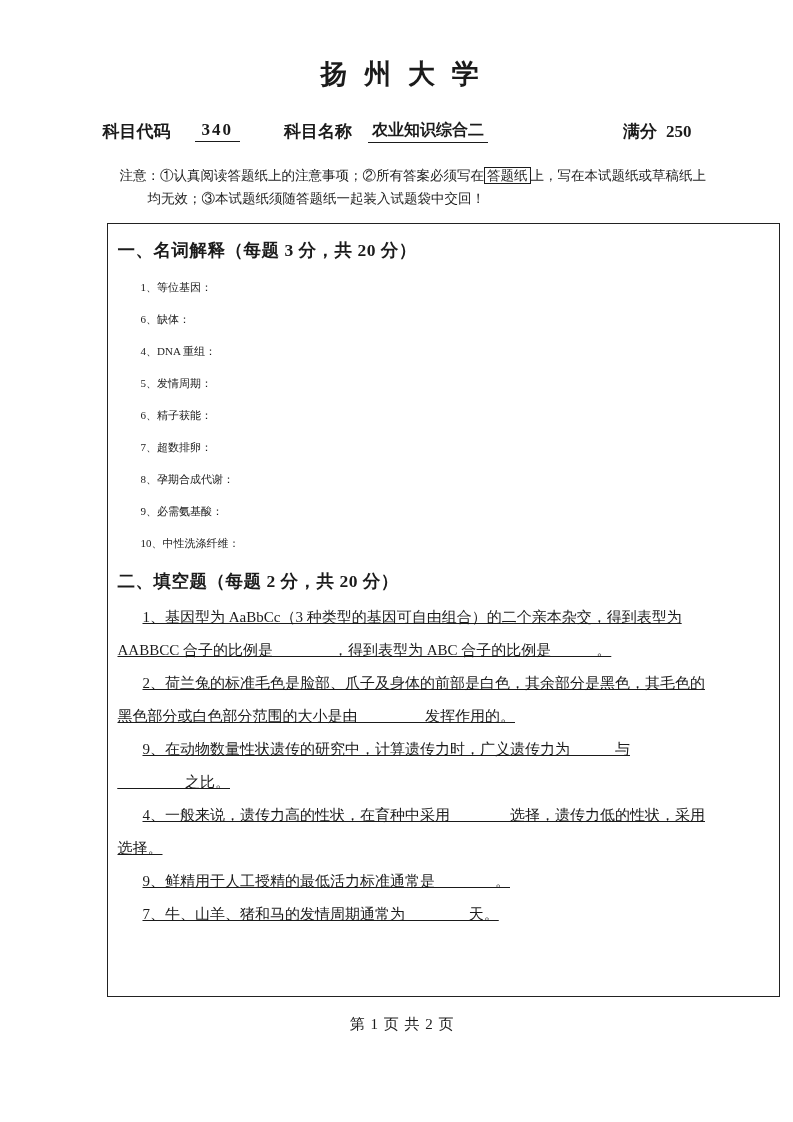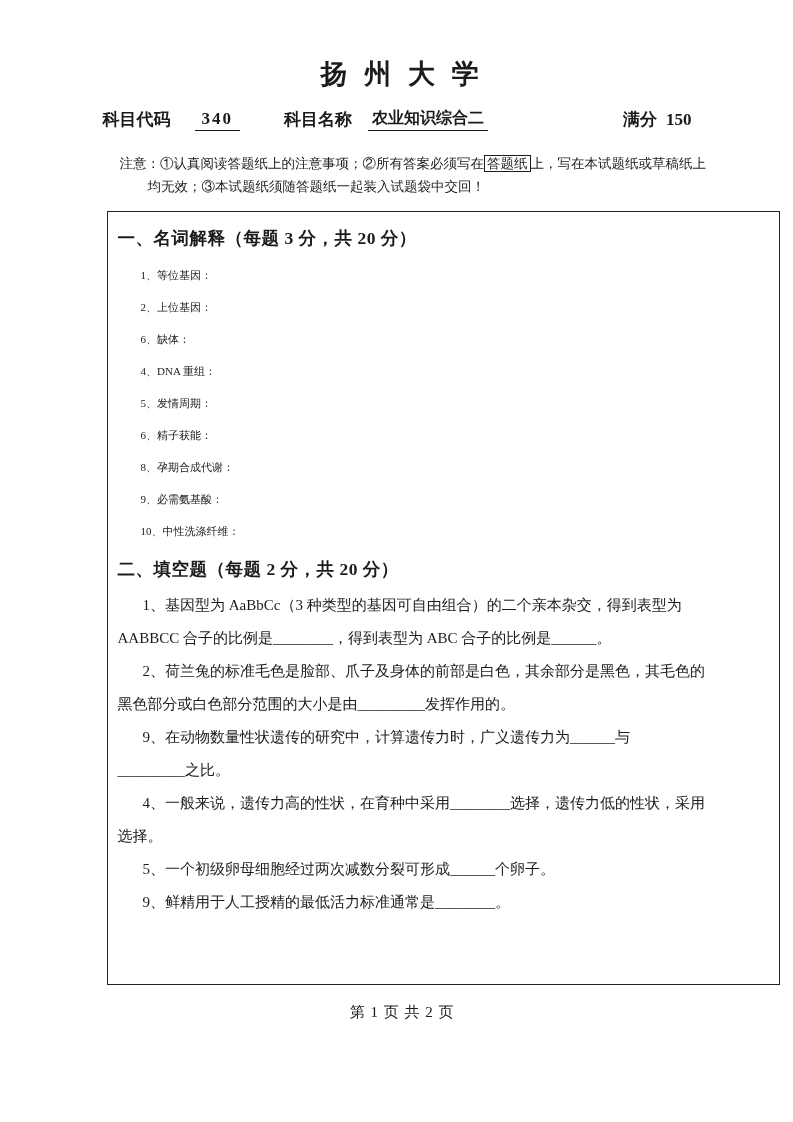--- a/index.html
+++ b/index.html
@@ -23,25 +23,25 @@
   }
   .subtitle {
     margin-top: 16px;
     text-align: center;
     font-size: 20px;
     font-weight: bold;
     letter-spacing: 1px;
   }
   .u { border-bottom: 1.5px solid #1b1b1b; padding-bottom: 1px; }
   .subject-line {
-    margin: 16px 38px 0 78px;
+    margin: 28px 38px 0 78px;
     font-size: 17px;
     font-weight: bold;
     display: flex;
-    align-items: flex-end;
+    align-items: flex-start;
     white-space: nowrap;
   }
   .subject-code { margin-left: 24px; padding: 0 7px 1px; letter-spacing: 2px; }
   .subject-name-label { margin-left: 44px; }
   .subject-name { margin-left: 16px; padding: 0 4px 1px; font-size: 16px; }
   .score { margin-left: auto; margin-right: 50px; }
   .score-value { margin-left: 9px; }
   .notice {
     margin: 21px 58px 0 95px;
     font-size: 13.5px;
@@ -66,20 +66,21 @@
   }
   .sec-title.s2 { margin-top: 10px; }
   .terms { margin-top: 9px; padding-left: 23px; }
   .term-item { font-size: 11px; line-height: 32px; }
   .blanks { margin-top: 8px; }
   .blank-item {
     font-size: 15px;
     line-height: 33px;
     text-indent: 25px;
     white-space: pre-line;
+    text-decoration: underline;
   }
   .footer {
     margin-top: 18px;
     text-align: center;
     font-size: 15px;
     letter-spacing: 1px;
   }
 </style>
 </head>
 <body>
@@ -87,56 +88,56 @@
 <div class="page">
 
   <div class="title">扬 州 大 学</div>
 
 
   <div class="subject-line">
     <span>科目代码</span>
     <span class="u subject-code">340</span>
     <span class="subject-name-label">科目名称</span>
     <span class="u subject-name">农业知识综合二</span>
-    <span class="score"><span>满分</span><span class="score-value">150</span></span>
+    <span class="score"><span>满分</span><span class="score-value">250</span></span>
   </div>
 
   <div class="notice">
     <div class="notice-line-1"><span>注意：①认真阅读答题纸上的注意事项；②所有答案必须写在</span><span class="boxed">答题纸</span><span>上，写在本试题纸或草稿纸上</span></div>
     <div class="notice-line-2">均无效；③本试题纸须随答题纸一起装入试题袋中交回！</div>
   </div>
 
   <div class="qbox">
 
     <div class="sec-title">一、名词解释（每题 3 分，共 20 分）</div>
 
     <div class="terms">
       <div class="term-item">1、等位基因：</div>
-      <div class="term-item">2、上位基因：</div>
       <div class="term-item">6、缺体：</div>
       <div class="term-item">4、DNA 重组：</div>
       <div class="term-item">5、发情周期：</div>
       <div class="term-item">6、精子获能：</div>
+      <div class="term-item">7、超数排卵：</div>
       <div class="term-item">8、孕期合成代谢：</div>
       <div class="term-item">9、必需氨基酸：</div>
       <div class="term-item">10、中性洗涤纤维：</div>
     </div>
 
     <div class="sec-title s2">二、填空题（每题 2 分，共 20 分）</div>
 
     <div class="blanks">
       <p class="blank-item">1、基因型为 AaBbCc（3 种类型的基因可自由组合）的二个亲本杂交，得到表型为
 AABBCC 合子的比例是________，得到表型为 ABC 合子的比例是______。</p>
       <p class="blank-item">2、荷兰兔的标准毛色是脸部、爪子及身体的前部是白色，其余部分是黑色，其毛色的
 黑色部分或白色部分范围的大小是由_________发挥作用的。</p>
       <p class="blank-item">9、在动物数量性状遗传的研究中，计算遗传力时，广义遗传力为______与
 _________之比。</p>
       <p class="blank-item">4、一般来说，遗传力高的性状，在育种中采用________选择，遗传力低的性状，采用
 选择。</p>
-      <p class="blank-item">5、一个初级卵母细胞经过两次减数分裂可形成______个卵子。</p>
       <p class="blank-item">9、鲜精用于人工授精的最低活力标准通常是________。</p>
+      <p class="blank-item">7、牛、山羊、猪和马的发情周期通常为 ________天。</p>
     </div>
 
   </div>
 
   <div class="footer">第 1 页 共 2 页</div>
 
 </div>
 
 </body></html>

